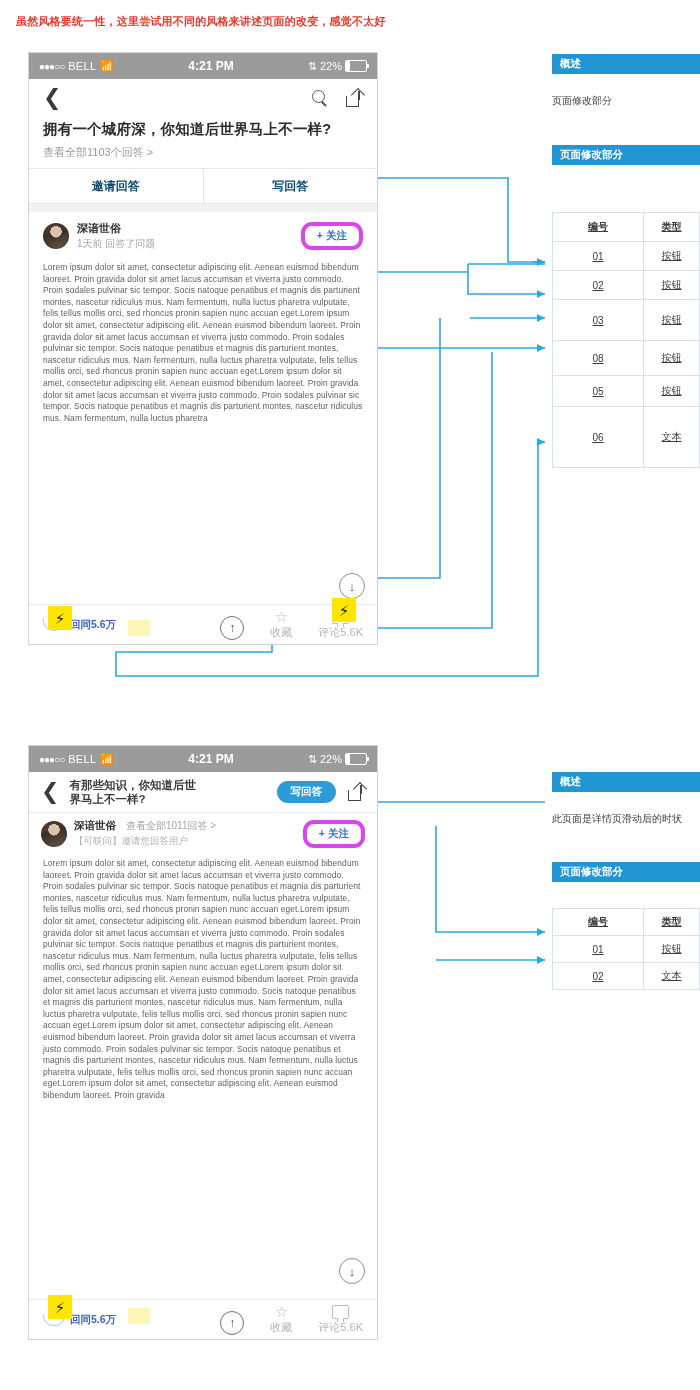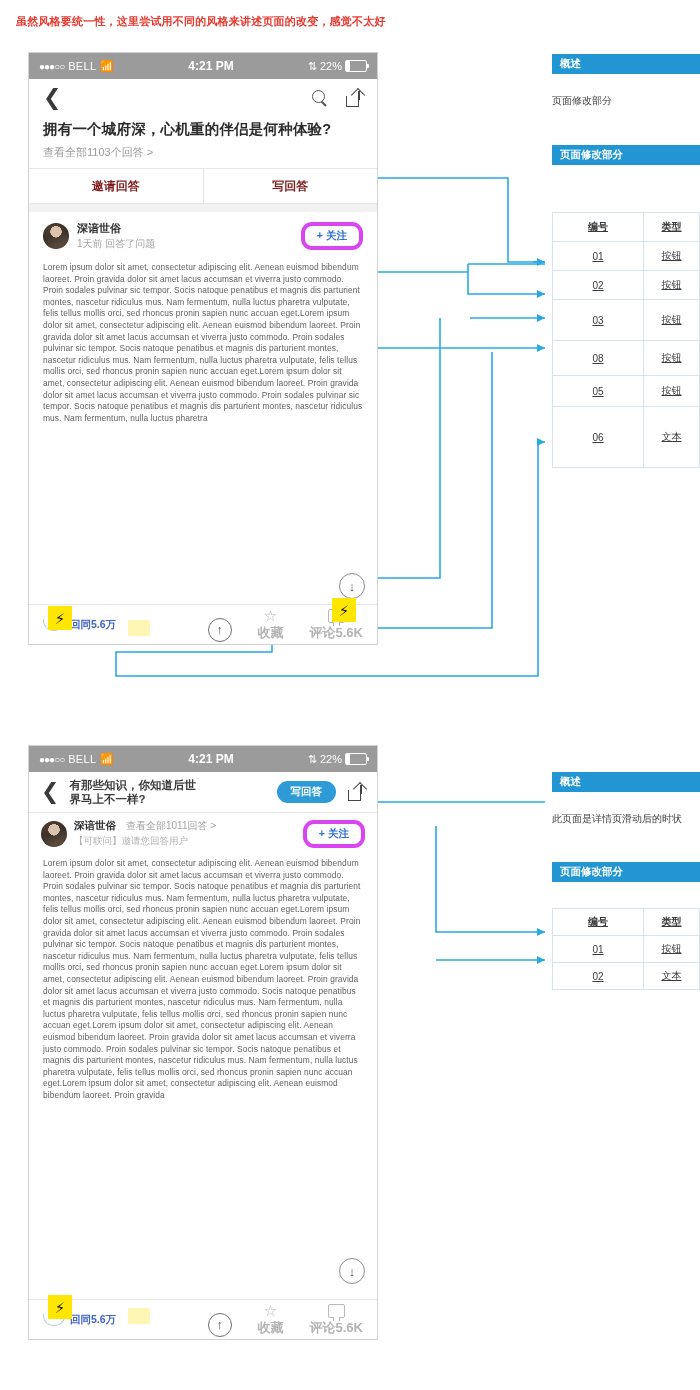--- a/index.html
+++ b/index.html
@@ -52,21 +52,21 @@
   .q-title{
     padding:2px 14px 0 14px;font-size:14.5px;font-weight:bold;color:#2b2b2b;
     line-height:20px;letter-spacing:.2px;
   }
   .q-sub{padding:6px 14px 8px 14px;font-size:11px;color:#9a9a9a;}
   .divider{height:1px;background:#e6e6e6;}
 
   .tabrow{display:flex;height:34px;}
   .tabrow .tab{
     flex:1;display:flex;align-items:center;justify-content:center;
-    font-size:12px;color:#7f1d1d;font-weight:bold;
+    font-size:12px;color:#0c4a6e;font-weight:bold;
   }
   .tab-sep{width:1px;background:#e6e6e6;}
 
   .band{height:8px;background:#f2f2f2;}
 
   
   .author{display:flex;align-items:center;padding:10px 14px 6px 14px;}
   .avatar{
     width:26px;height:26px;border-radius:50%;flex:none;
     background:
@@ -104,21 +104,21 @@
     position:absolute;left:0;right:0;bottom:0;height:40px;border-top:1px solid #e6e6e6;
     display:flex;align-items:center;background:#fff;box-sizing:border-box;padding:12px 14px;
   }
   .bb-left{display:flex;align-items:center;gap:5px;}
   .bb-vote{
     width:20px;height:11px;border:1.4px solid #b9cbe6;border-top:none;border-radius:0 0 10px 10px;
   }
   .bb-votetxt{font-size:10.5px;color:#3f63c6;font-weight:bold;}
   .bb-right{margin-left:auto;display:flex;align-items:flex-end;gap:26px;}
   .bb-item{display:flex;flex-direction:column;align-items:center;gap:1px;}
-  .bb-label{font-size:13px;color:#b4b4b4;font-weight:bold;}
+  .bb-label{font-size:11px;color:#b4b4b4;}
   .circ-up{
     width:22px;height:22px;border-radius:50%;border:1.3px solid #6f6f6f;
     display:flex;align-items:center;justify-content:center;font-size:12px;color:#4a4a4a;
   }
   .star{font-size:15px;color:#b9b9b9;line-height:15px;}
   .bubble{width:15px;height:12px;border:1.5px solid #b9b9b9;border-radius:2px;position:relative;}
   .bubble:after{content:"";position:absolute;left:4px;bottom:-4px;width:5px;height:4px;background:#fff;border-left:1.5px solid #b9b9b9;border-right:1.5px solid #b9b9b9;}
 
   
   .bolt{
@@ -227,21 +227,21 @@
       <div class="back-chevron">❮</div>
       <div class="nav-spacer"></div>
       <div class="icon-search"></div>
       <div class="icon-share">
         <span class="box"></span>
           <span class="arr"></span>
           <span class="stem"></span>
       </div>
     </div>
 
-    <div class="q-title">拥有一个城府深，心机重的伴侣是何种体验?</div>
+    <div class="q-title">拥有一个城府深，你知道后世界马上不一样?</div>
     <div class="q-sub">查看全部1103个回答  &gt;</div>
     <div class="divider"></div>
 
     <div class="tabrow">
       <div class="tab">邀请回答</div>
       <div class="tab-sep"></div>
       <div class="tab">写回答</div>
     </div>
     <div class="divider"></div>
     <div class="band"></div>

